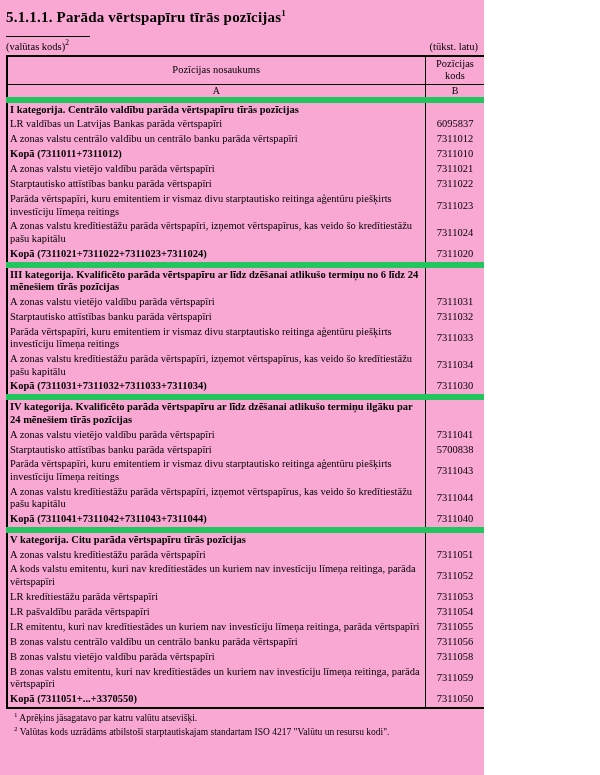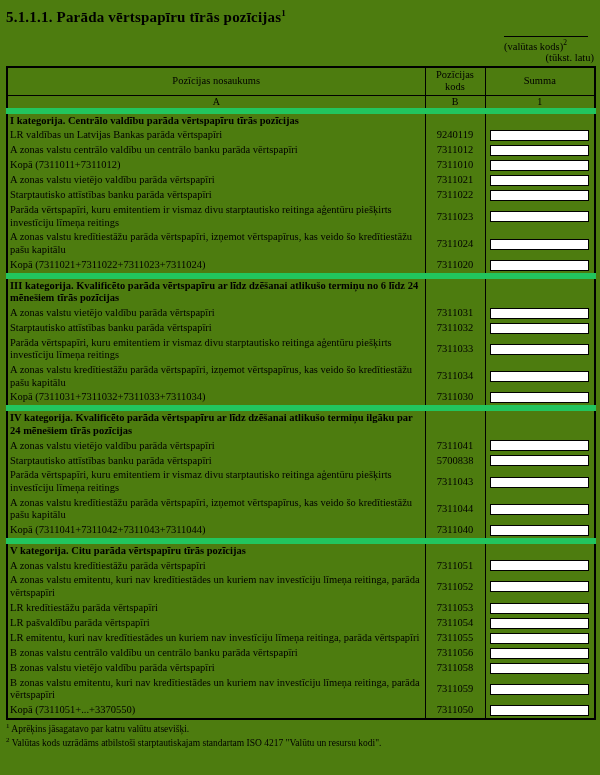--- a/index.html
+++ b/index.html
@@ -3,40 +3,39 @@
 <meta charset="utf-8">
 <style>
   html, body {
     margin: 0;
     padding: 0;
     background: #ffffff;
     color: #000000;
     font-family: "Liberation Serif", "DejaVu Serif", serif;
   }
   .page {
-    width: 600px;
+    width: 484px;
     height: 775px;
     box-sizing: border-box;
     padding: 6px 6px 0 6px;
-    background: #4d7c0f;
+    background: #f9a8d4;
     overflow: hidden;
   }
   .title {
     font-size: 15px;
     font-weight: bold;
     margin: 2px 0 10px 0;
     letter-spacing: 0.2px;
   }
   .title sup { font-size: 9px; }
   .meta-row {
     display: flex;
     justify-content: space-between;
     align-items: flex-end;
     margin: 0 0 3px 0;
-    flex-direction: column;
   }
   .currency-block { width: 90px; }
   .currency-line {
     border-top: 1px solid #000;
     width: 84px;
     height: 0;
     margin-bottom: 1px;
   }
   .currency-label, .units-label {
     font-size: 10.5px;
@@ -75,31 +74,32 @@
   }
   td.c-code {
     text-align: center;
     border-right: 1px solid #000;
   }
   td.c-sum { padding: 0; }
   tr.row-section td {
     border-top: 6px solid #22c55e;
     font-weight: bold;
   }
-  tr.row-total td.c-name { font-weight: normal; }
+  tr.row-total td.c-name { font-weight: bold; }
   .sum-box {
     border: 1px solid #000;
     height: 9px;
     margin: 1px 3px 1px 2px;
     background: #ffffff;
   }
   .footnotes {
     margin-top: 2px;
     font-size: 9.5px;
     line-height: 1.25;
+    margin-left: 8px;
   }
   .footnotes sup { font-size: 7px; }
 </style>
 </head>
 <body>
 
 <div class="page">
 
   <div class="title"><span>5.1.1.1. Parāda vērtspapīru tīrās pozīcijas</span><sup>1</sup></div>
 
@@ -130,21 +130,21 @@
       </tr>
     </thead>
     <tbody id="rows-body">
         <tr class="row-section">
     <td class="c-name">I kategorija. Centrālo valdību parāda vērtspapīru tīrās pozīcijas</td>
     <td class="c-code"></td>
     <td class="c-sum"></td>
   </tr>
         <tr class="row-item">
     <td class="c-name">LR valdības un Latvijas Bankas parāda vērtspapīri</td>
-    <td class="c-code">9240119</td>
+    <td class="c-code">6095837</td>
     <td class="c-sum">
             <div class="sum-box"></div>
           </td>
   </tr>
         <tr class="row-item">
     <td class="c-name">A zonas valstu centrālo valdību un centrālo banku parāda vērtspapīri</td>
     <td class="c-code">7311012</td>
     <td class="c-sum">
             <div class="sum-box"></div>
           </td>
@@ -277,21 +277,21 @@
     <td class="c-sum"></td>
   </tr>
         <tr class="row-item">
     <td class="c-name">A zonas valstu kredītiestāžu parāda vērtspapīri</td>
     <td class="c-code">7311051</td>
     <td class="c-sum">
             <div class="sum-box"></div>
           </td>
   </tr>
         <tr class="row-item">
-    <td class="c-name">A zonas valstu emitentu, kuri nav kredītiestādes un kuriem nav investīciju līmeņa reitinga, parāda vērtspapīri</td>
+    <td class="c-name">A kods valstu emitentu, kuri nav kredītiestādes un kuriem nav investīciju līmeņa reitinga, parāda vērtspapīri</td>
     <td class="c-code">7311052</td>
     <td class="c-sum">
             <div class="sum-box"></div>
           </td>
   </tr>
         <tr class="row-item">
     <td class="c-name">LR kredītiestāžu parāda vērtspapīri</td>
     <td class="c-code">7311053</td>
     <td class="c-sum">
             <div class="sum-box"></div>

